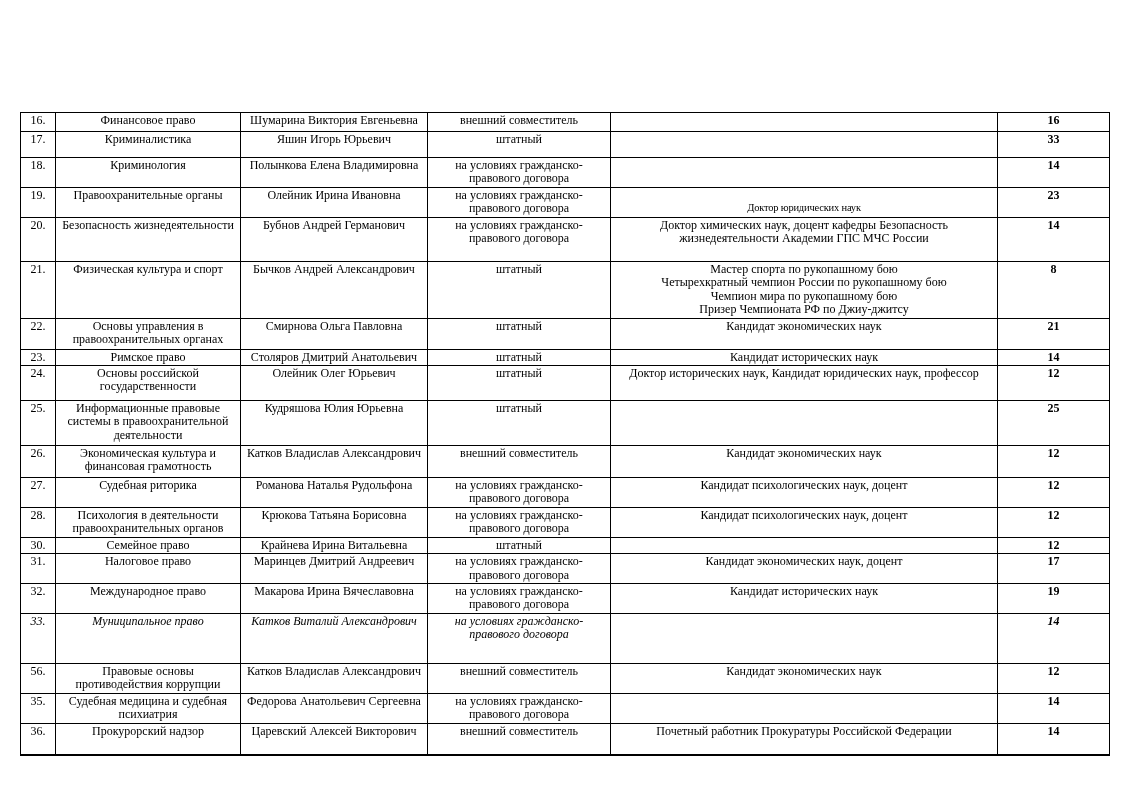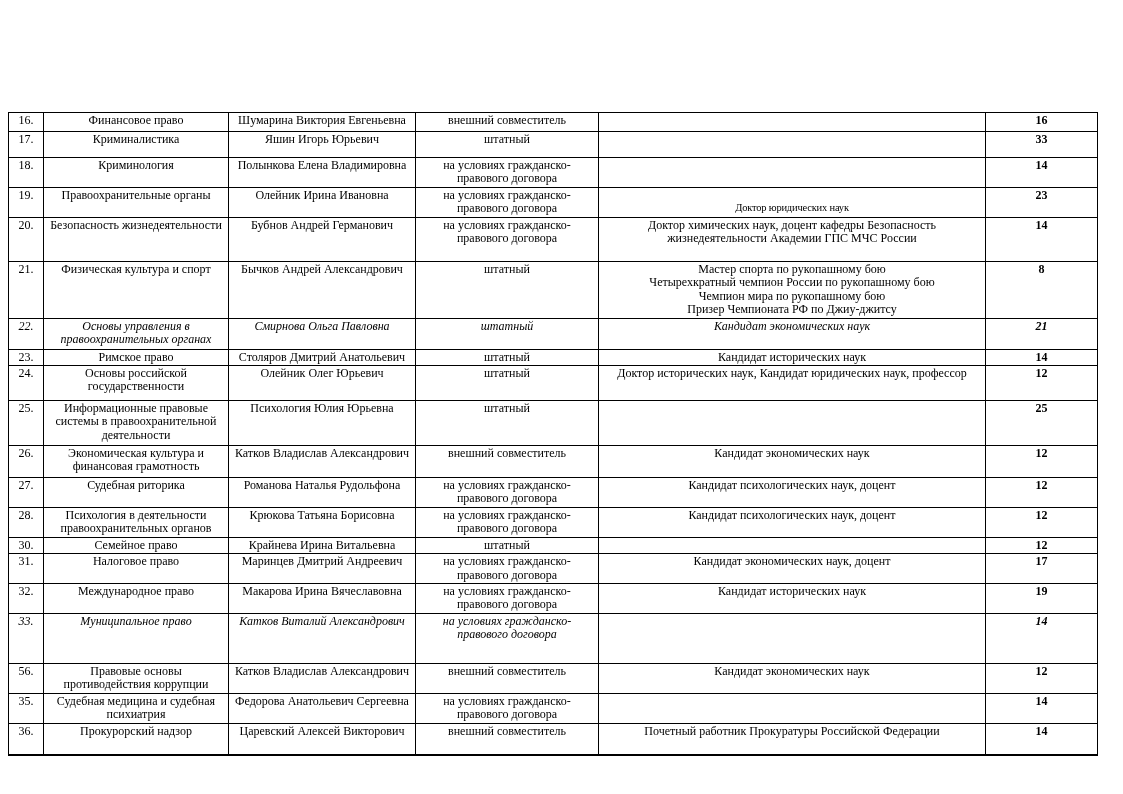--- a/index.html
+++ b/index.html
@@ -11,21 +11,21 @@
     position: relative;
     width: 1123px;
     height: 794px;
     background: #ffffff;
     overflow: hidden;
     font-family: "Liberation Serif", "DejaVu Serif", serif;
     color: #000000;
   }
   table.doc-table {
     position: absolute;
-    left: 8px;
+    left: 20px;
     top: 112px;
     width: 1089px;
     border-collapse: collapse;
     table-layout: fixed;
     border: 1px solid #000;
     border-bottom-width: 2px;
   }
   table.doc-table td {
     border: 1px solid #000;
     vertical-align: top;
@@ -56,21 +56,21 @@
     letter-spacing: -0.2px;
     padding-top: 14px;
   }
   
   tbody tr:nth-child(1)  { height: 19px; }
   tbody tr:nth-child(2)  { height: 26px; }
   tbody tr:nth-child(3)  { height: 25px; }
   tbody tr:nth-child(4)  { height: 26px; }
   tbody tr:nth-child(5)  { height: 44px; }
   tbody tr:nth-child(6)  { height: 52px; }
-  tbody tr:nth-child(7)  { height: 31px; font-style: italic; }
+  tbody tr:nth-child(7)  { height: 31px; }
   tbody tr:nth-child(8)  { height: 15px; }
   tbody tr:nth-child(9)  { height: 35px; margin-left: 24px; }
   tbody tr:nth-child(10) { height: 45px; }
   tbody tr:nth-child(11) { height: 32px; }
   tbody tr:nth-child(12) { height: 28px; margin-top: 44px; }
   tbody tr:nth-child(13) { height: 28px; }
   tbody tr:nth-child(14) { height: 16px; }
   tbody tr:nth-child(15) { height: 16px; }
   tbody tr:nth-child(16) { height: 26px; }
   tbody tr:nth-child(17) { height: 50px; font-style: italic; }
@@ -172,21 +172,21 @@
           <td class="num">24.</td>
           <td class="discipline">Основы российской государственности</td>
           <td class="teacher">Олейник Олег Юрьевич</td>
           <td class="employment">штатный</td>
           <td class="qualification">Доктор исторических наук, Кандидат юридических наук, профессор</td>
           <td class="hours">12</td>
         </tr>
         <tr>
           <td class="num">25.</td>
           <td class="discipline">Информационные правовые системы в правоохранительной деятельности</td>
-          <td class="teacher">Психология Юлия Юрьевна</td>
+          <td class="teacher">Кудряшова Юлия Юрьевна</td>
           <td class="employment">штатный</td>
           <td class="qualification"></td>
           <td class="hours">25</td>
         </tr>
         <tr>
           <td class="num">26.</td>
           <td class="discipline">Экономическая культура и финансовая грамотность</td>
           <td class="teacher">Катков Владислав Александрович</td>
           <td class="employment">внешний совместитель</td>
           <td class="qualification">Кандидат экономических наук</td>

